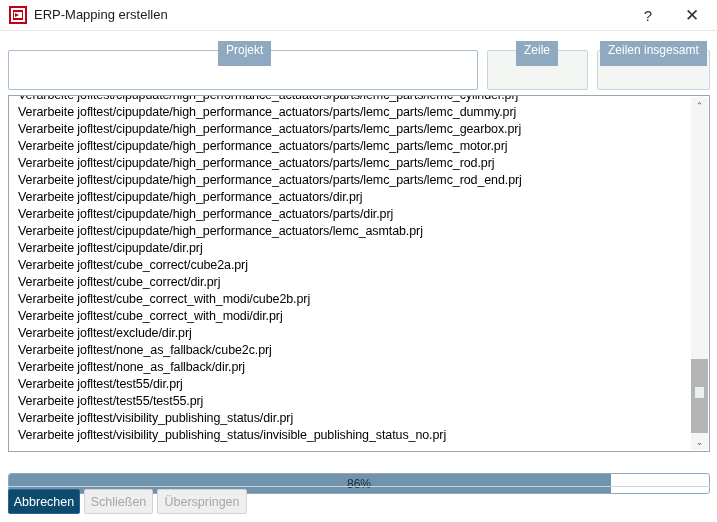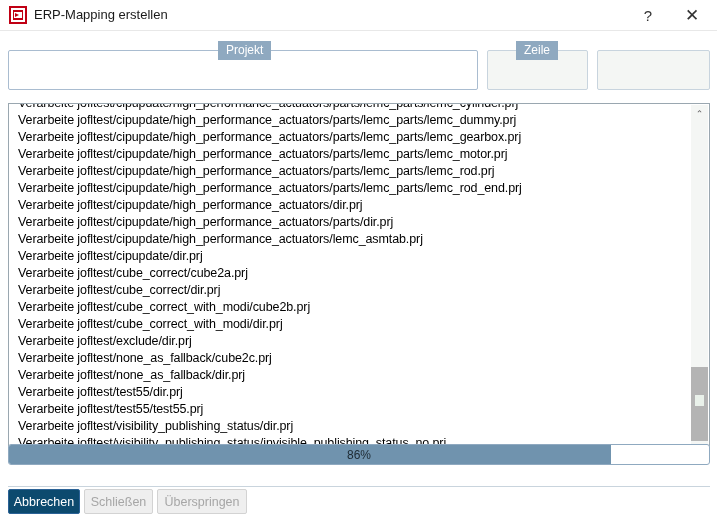--- a/index.html
+++ b/index.html
@@ -24,49 +24,49 @@
   .tb-btn{position:absolute;top:0;height:31px;width:44px;display:flex;align-items:center;justify-content:center;
     font-size:15px;color:#333;cursor:default;background:transparent;border:0;}
   .tb-help{right:47px;}
   .tb-close{right:3px;font-size:17px;font-weight:300;}
   .titlebar-sep{position:absolute;left:0;top:30px;width:717px;height:1px;background:#e8e8e8;}
 
   
   .group{position:absolute;box-sizing:border-box;border:1px solid #a9bcd0;background:#ffffff;border-radius:2px;}
   .group.disabled{background:#f4f6f4;border-color:#c8d4de;}
   .group-label{position:absolute;z-index:4;background:#8fa9c0;color:#ffffff;
-    font-size:12px;line-height:16px;padding:1px 8px 2px 8px;white-space:nowrap;}
+    font-size:12px;line-height:16px;padding:1px 8px 8px 8px;white-space:nowrap;}
 
   #group-projekt{left:8px;top:50px;width:470px;height:40px;}
   #label-projekt{left:218px;top:41px;}
   #group-zeile{left:487px;top:50px;width:101px;height:40px;}
   #label-zeile{left:516px;top:41px;}
   #group-zeilen{left:597px;top:50px;width:113px;height:40px;}
   #label-zeilen{left:600px;top:41px;}
 
   
-  .listbox{position:absolute;left:8px;top:103px;width:702px;height:357px;
+  .listbox{position:absolute;left:8px;top:95px;width:702px;height:357px;
     box-sizing:border-box;border:1px solid #9aa7b0;background:#ffffff;overflow:hidden;}
   .list-clip{position:absolute;left:1px;top:0px;right:18px;bottom:0;overflow:hidden;}
   .list-inner{position:absolute;left:0;top:-9px;width:100%;}
   .log-row{height:17px;line-height:17px;font-size:12.5px;color:#000000;
     white-space:nowrap;padding-left:8px;letter-spacing:-0.1px;}
 
   
   .vscroll{position:absolute;right:1px;top:1px;width:17px;bottom:1px;background:#f4f6f4;}
   .vs-btn{position:absolute;left:0;width:17px;height:17px;display:flex;align-items:center;justify-content:center;
     color:#5b5b5b;font-size:9px;background:#f4f6f4;}
   .vs-up{top:0;}
   .vs-down{bottom:0;}
   .vs-track{position:absolute;left:0;right:0;top:17px;bottom:17px;background:#f4f6f4;}
   .vs-thumb{position:absolute;left:0;width:17px;top:245px;height:76px;background:#b4b4b4;}
   .vs-thumb .grip{position:absolute;left:4px;top:28px;width:9px;height:11px;background:#e9f1ea;}
 
   
-  .progress{position:absolute;left:8px;top:444px;width:702px;height:21px;
+  .progress{position:absolute;left:8px;top:473px;width:702px;height:21px;
     box-sizing:border-box;border:1px solid #8fa9c0;background:#ffffff;border-radius:3px;overflow:hidden;padding-left:28px;}
   .progress-fill{position:absolute;left:0;top:0;bottom:0;width:86%;background:#7093ae;}
   .progress-text{position:absolute;left:0;right:0;top:0;bottom:0;display:flex;align-items:center;justify-content:center;
     font-size:12px;color:#1d2a33;}
   .footer-sep{position:absolute;left:8px;top:486px;width:702px;height:1px;background:#c9d4dd;}
 
   
   .btn{position:absolute;top:489px;height:25px;box-sizing:border-box;
     font-size:12.5px;font-family:"Liberation Sans","DejaVu Sans",sans-serif;
     display:flex;align-items:center;justify-content:center;border-radius:2px;white-space:nowrap;}
@@ -93,20 +93,21 @@
   </div>
   <div class="titlebar-sep"></div>
 
   <div class="group" id="group-projekt"></div>
   <div class="group-label" id="label-projekt">Projekt</div>
 
   <div class="group disabled" id="group-zeile"></div>
   <div class="group-label" id="label-zeile">Zeile</div>
 
   <div class="group disabled" id="group-zeilen"></div>
+  <div class="group-label" id="label-zeilen">Zeilen insgesamt</div>
 
   <div class="listbox">
     <div class="list-clip">
       <div class="list-inner" id="log-list">
           <div class="log-row">Verarbeite jofltest/cipupdate/high_performance_actuators/parts/lemc_parts/lemc_cylinder.prj</div>
           <div class="log-row">Verarbeite jofltest/cipupdate/high_performance_actuators/parts/lemc_parts/lemc_dummy.prj</div>
           <div class="log-row">Verarbeite jofltest/cipupdate/high_performance_actuators/parts/lemc_parts/lemc_gearbox.prj</div>
           <div class="log-row">Verarbeite jofltest/cipupdate/high_performance_actuators/parts/lemc_parts/lemc_motor.prj</div>
           <div class="log-row">Verarbeite jofltest/cipupdate/high_performance_actuators/parts/lemc_parts/lemc_rod.prj</div>
           <div class="log-row">Verarbeite jofltest/cipupdate/high_performance_actuators/parts/lemc_parts/lemc_rod_end.prj</div>

